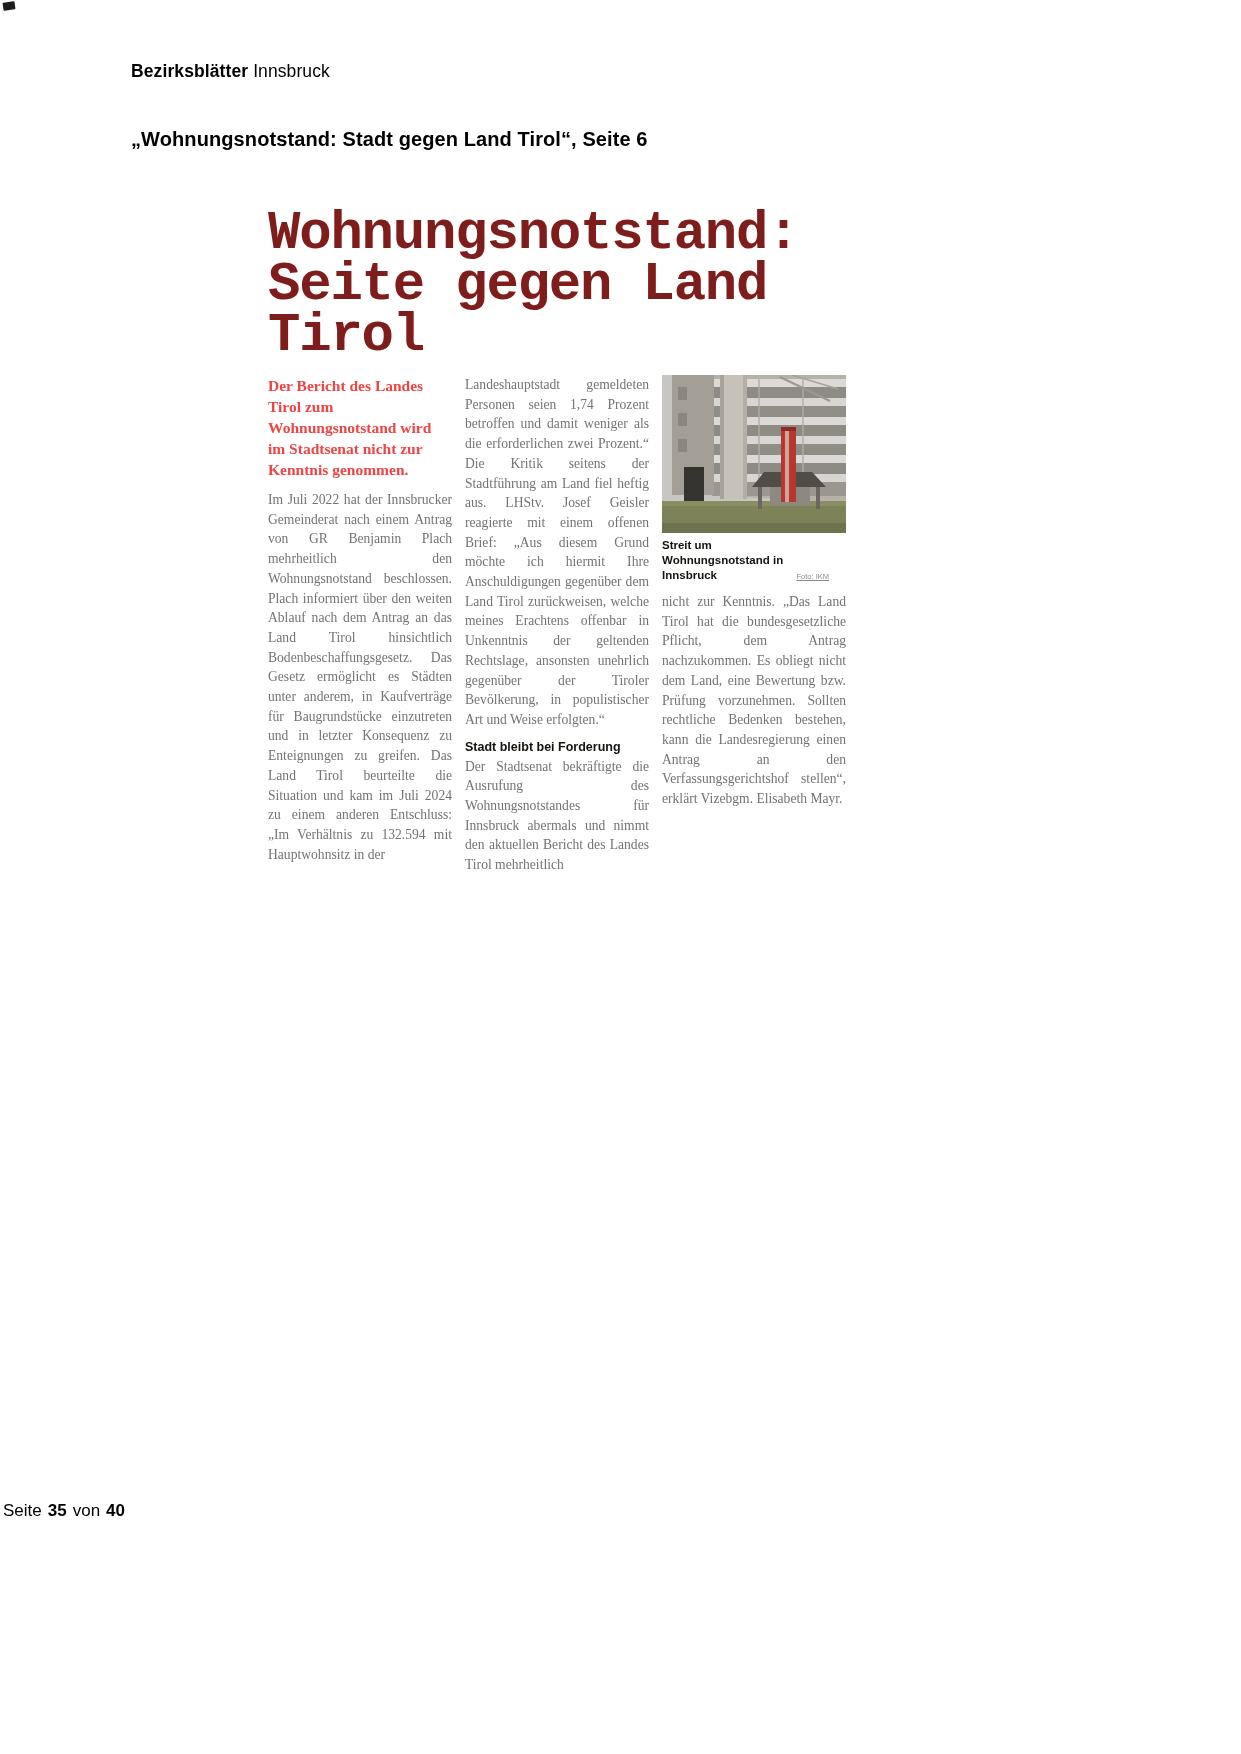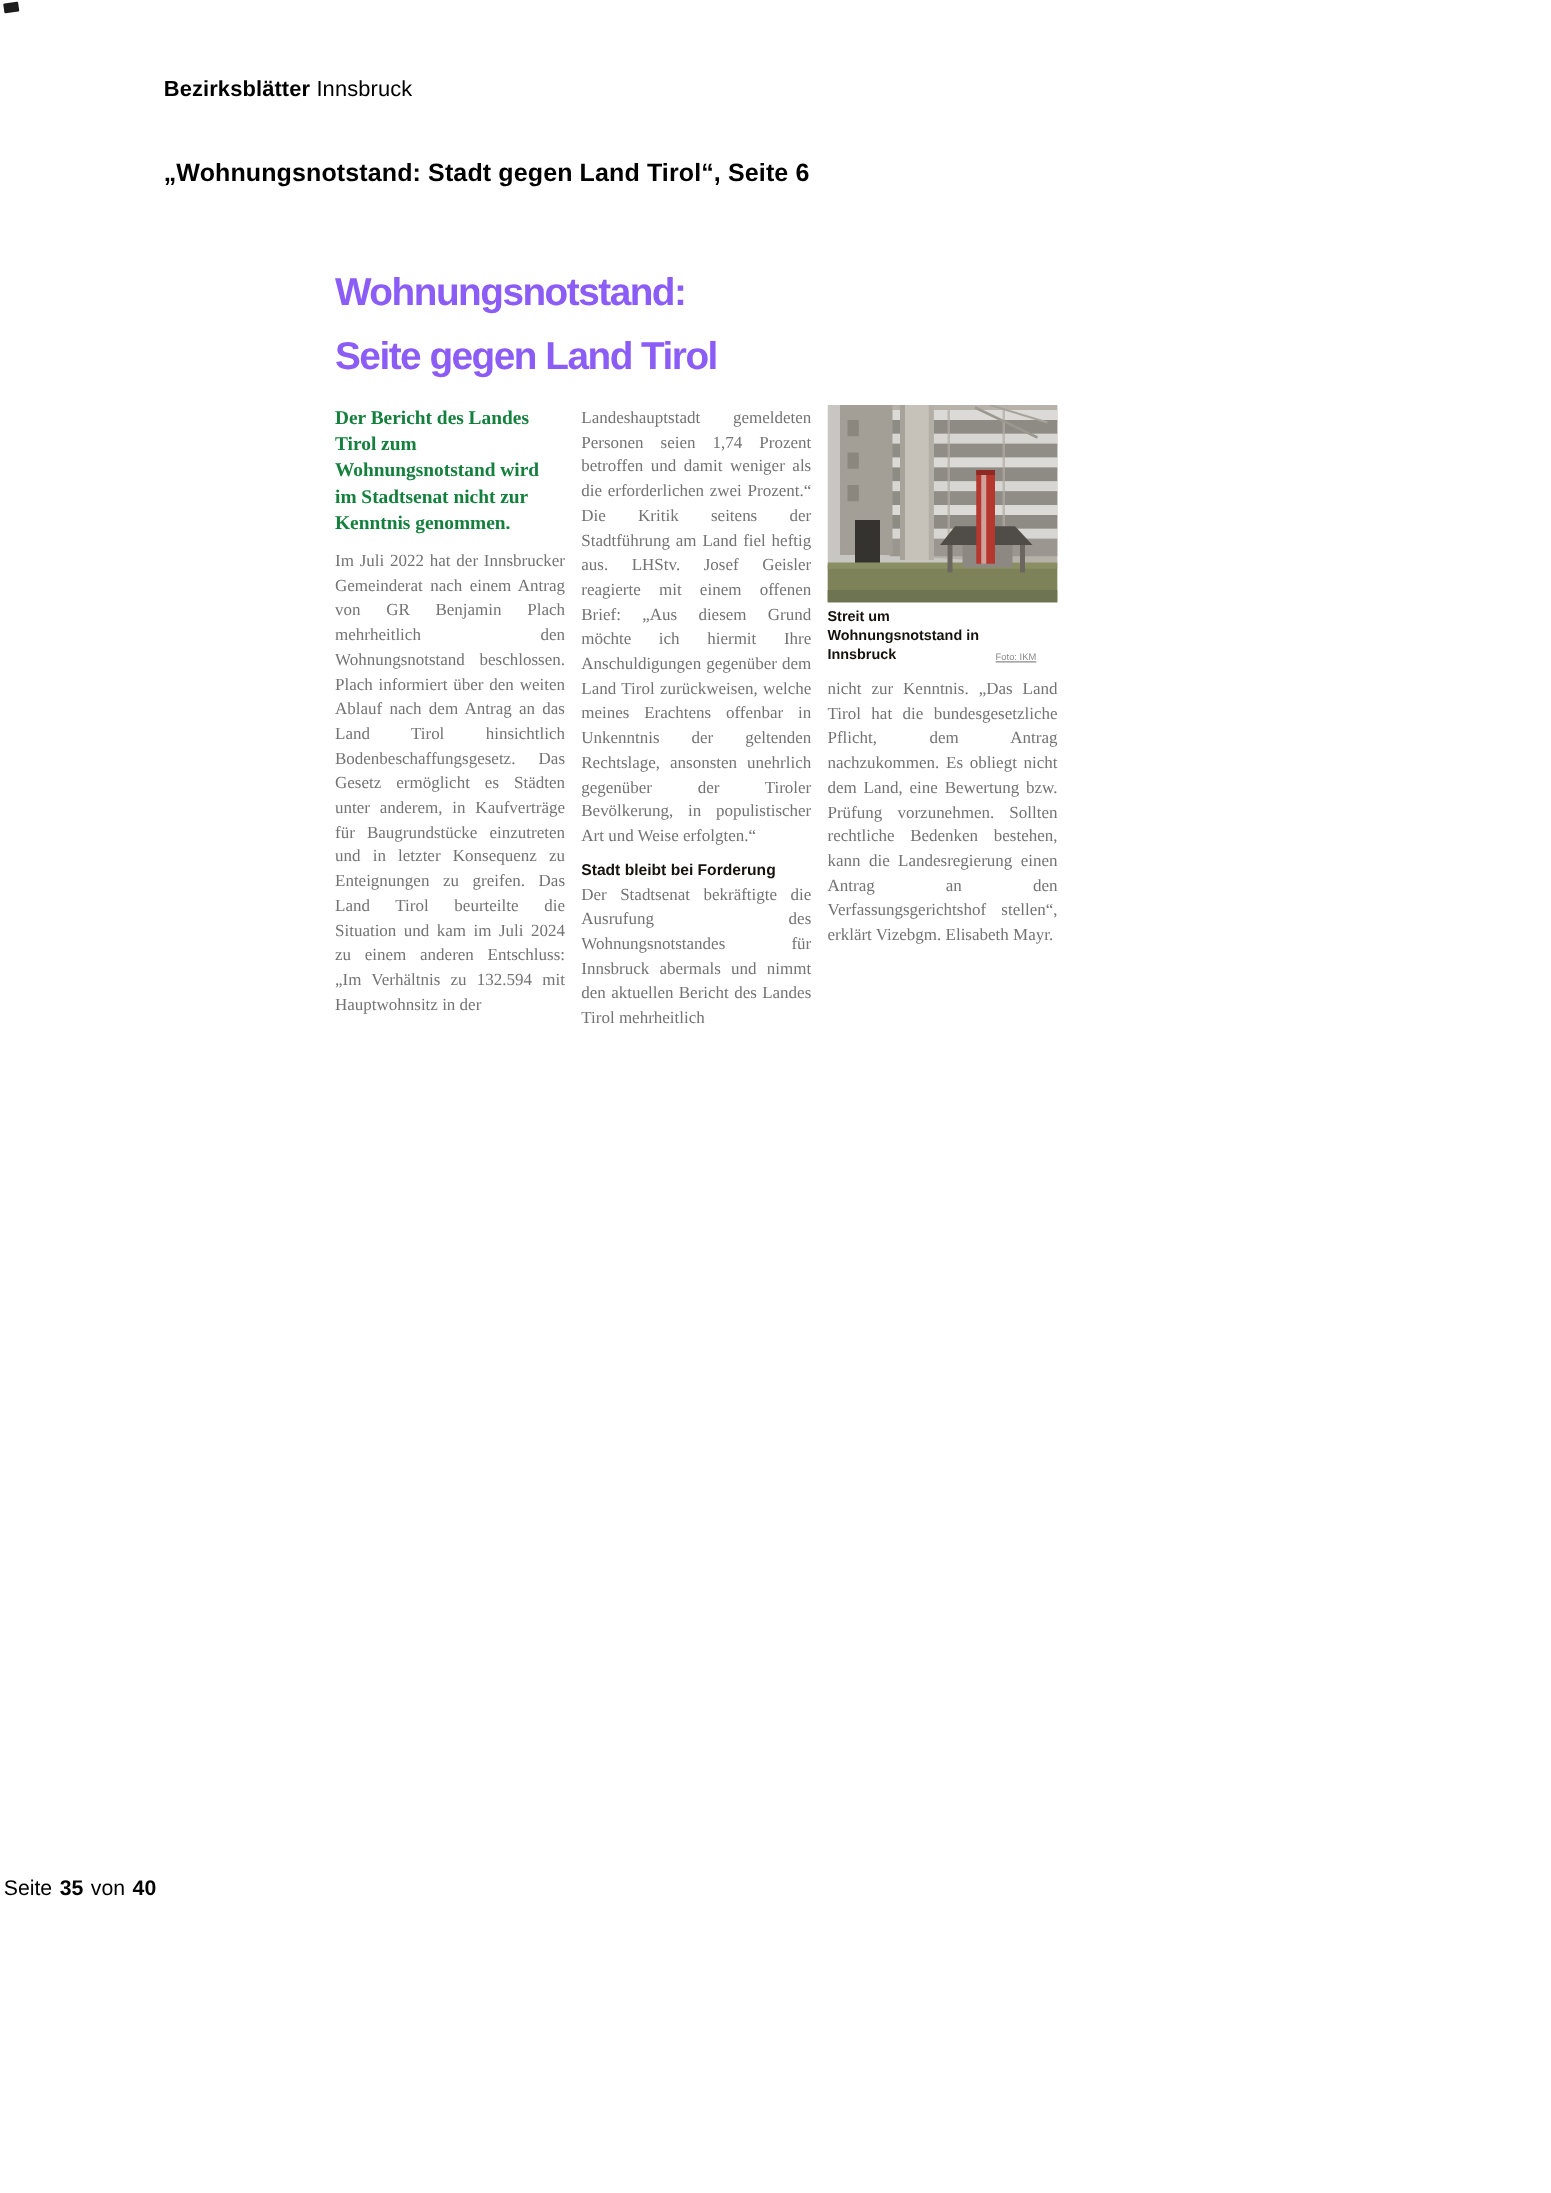--- a/index.html
+++ b/index.html
@@ -10,29 +10,29 @@
     font-family:"Liberation Sans",sans-serif;
     color:#000;
     overflow:hidden;
   }
   .scan-mark{position:absolute;left:3px;top:2px;width:12px;height:8px;background:#1c1c1c;border-radius:1px;transform:rotate(-8deg);}
   .brand{position:absolute;left:131px;top:61px;font-size:17.5px;letter-spacing:.1px;}
   .brand .b{font-weight:700;margin-top:12px;}
   .doc-title{position:absolute;left:131px;top:128px;margin:0;font-size:20px;font-weight:700;letter-spacing:.1px;}
   .article{position:absolute;left:268px;top:208px;width:580px;}
   .headline{
-    font-family:Liberation Sans, sans-serif;
-    font-weight:700;font-size:31px;line-height:51px;
-    letter-spacing:-1.2px;color:#8b5cf6;
+    font-family:Liberation Mono, monospace;
+    font-weight:700;font-size:54px;line-height:51px;
+    letter-spacing:-1.2px;color:#7f1d1d;
   }
   .cols{display:flex;gap:13px;margin-top:14px;}
   .col{width:184px;flex:0 0 184px;}
   .lead{
     font-family:"Liberation Serif",serif;font-weight:700;
-    font-size:15.5px;line-height:21px;color:#15803d;
+    font-size:15.5px;line-height:21px;color:#ef4444;
     margin:0 0 10px 0;text-align:left;
   }
   .body{
     font-family:"Liberation Serif",serif;
     font-size:13.6px;line-height:19.7px;color:#737373;
     text-align:justify;margin:0;
   }
   .subhead{
     font-family:"Liberation Sans",sans-serif;
     font-size:12.5px;font-weight:700;color:#16130f;

